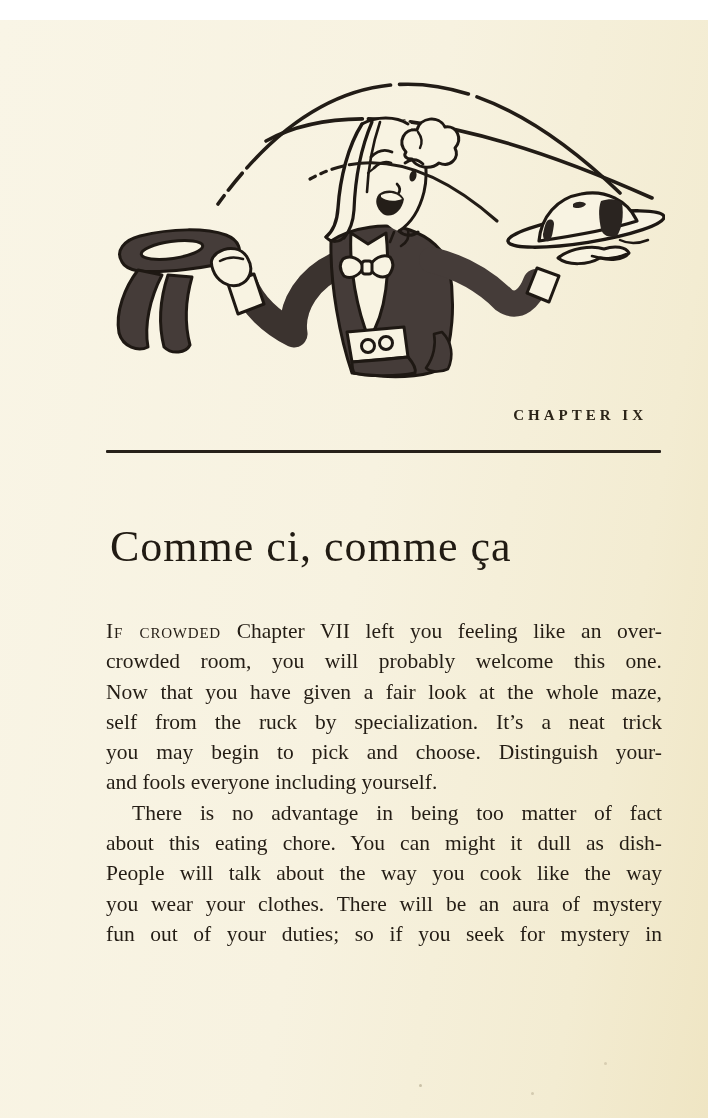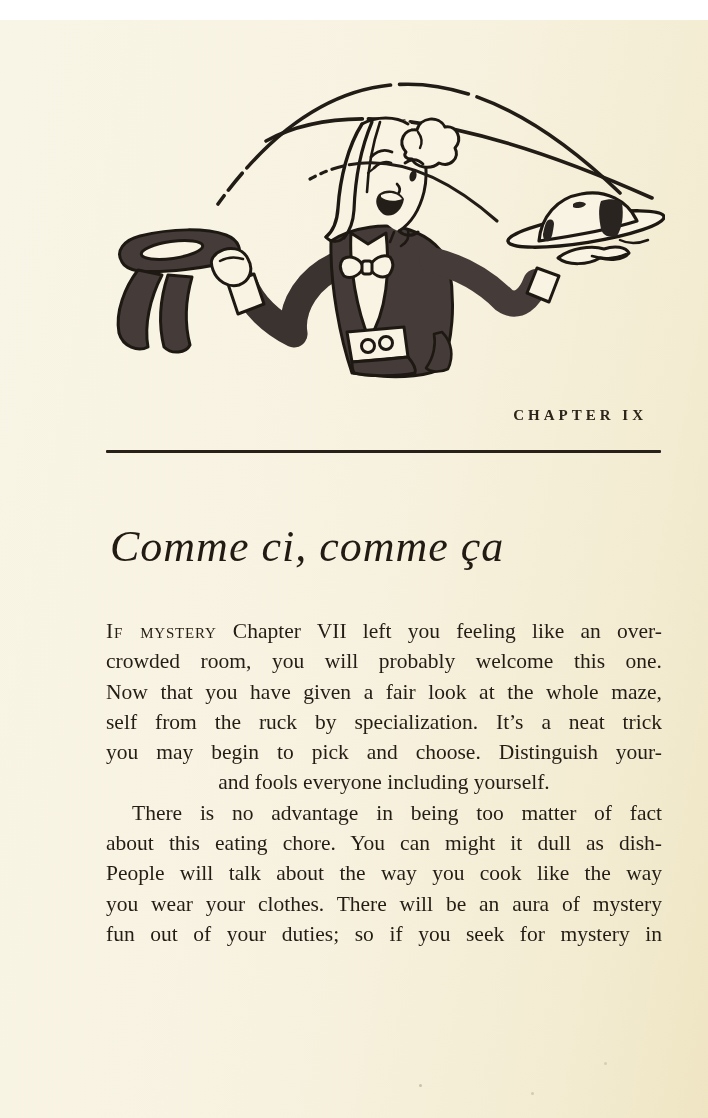--- a/index.html
+++ b/index.html
@@ -18,29 +18,29 @@
 
   .chapter-label {
     position:absolute; left:106px; top:387px; width:541px;
     text-align:right; font-size:15px; font-weight:bold;
     letter-spacing:4px; color:#2c2519;
   }
   .rule { position:absolute; left:106px; top:430px; width:555px; height:3px;
           background:#27211a; border-radius:1px; }
   .title {
     position:absolute; left:110px; top:501px;
-    font-style:italic; font-size:44px; letter-spacing:1px; color:#211b13;
+    font-size:44px; letter-spacing:1px; color:#211b13;
     white-space:nowrap;
   }
   .body-text {
     position:absolute; left:106px; top:596px; width:556px;
     font-size:21.5px; line-height:30.3px; color:#241d15;
   }
   .line { text-align-last:justify; }
-  .line.last { text-align-last:auto;text-align:center; }
+  .line.last { text-align-last:auto; }
   .line.indent { text-indent:26px; }
   .lead { font-variant:small-caps; letter-spacing:0.8px; }
   .pageno {
     position:absolute; left:106px; top:976px; width:524px;
     text-align:center; font-size:18px; color:#2a2318;
   }
 </style>
 </head>
 <body>
 
@@ -121,21 +121,21 @@
 
     <path d="M 210 109 Q 296 62 397 151" stroke="#221c16" stroke-width="3.2" stroke-dasharray="6 6 6 6 12 6 500"></path>
   </svg>
 
   <div class="chapter-label">CHAPTER IX</div>
   <div class="rule"></div>
 
   <div class="title">Comme ci, comme ça</div>
 
   <div class="body-text">
-    <div class="line"><span class="lead">If mystery</span><span> Chapter VII left you feeling like an over-</span></div>
+    <div class="line"><span class="lead">If crowded</span><span> Chapter VII left you feeling like an over-</span></div>
     <div class="line">crowded room, you will probably welcome this one.</div>
     <div class="line">Now that you have given a fair look at the whole maze,</div>
     <div class="line">self from the ruck by specialization. It’s a neat trick</div>
     <div class="line">you may begin to pick and choose. Distinguish your-</div>
     <div class="line last">and fools everyone including yourself.</div>
     <div class="line indent">There is no advantage in being too matter of fact</div>
     <div class="line">about this eating chore. You can might it dull as dish-</div>
     <div class="line">People will talk about the way you cook like the way</div>
     <div class="line">you wear your clothes. There will be an aura of mystery</div>
     <div class="line">fun out of your duties; so if you seek for mystery in</div>

